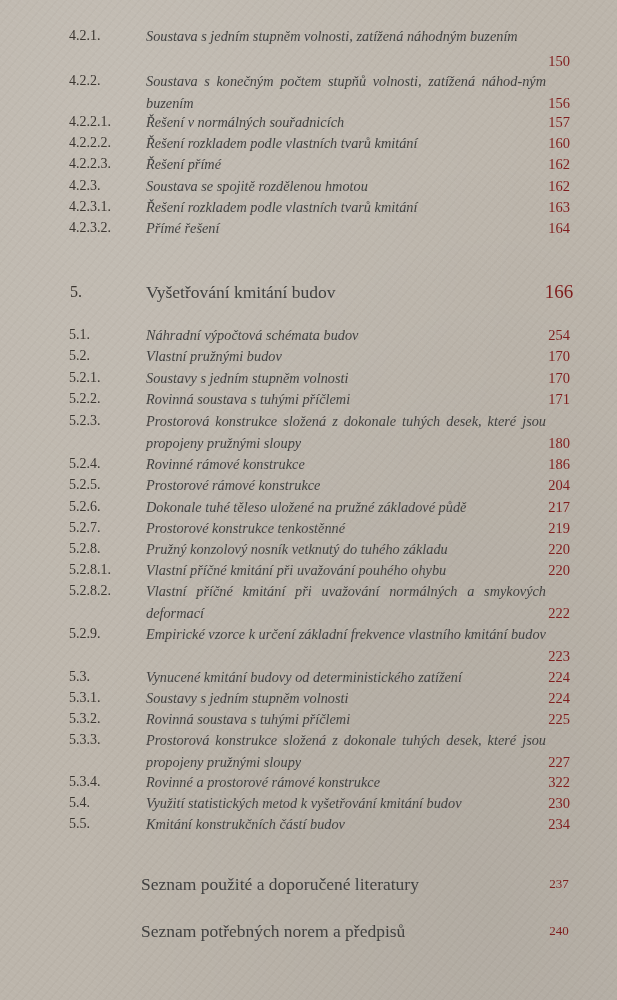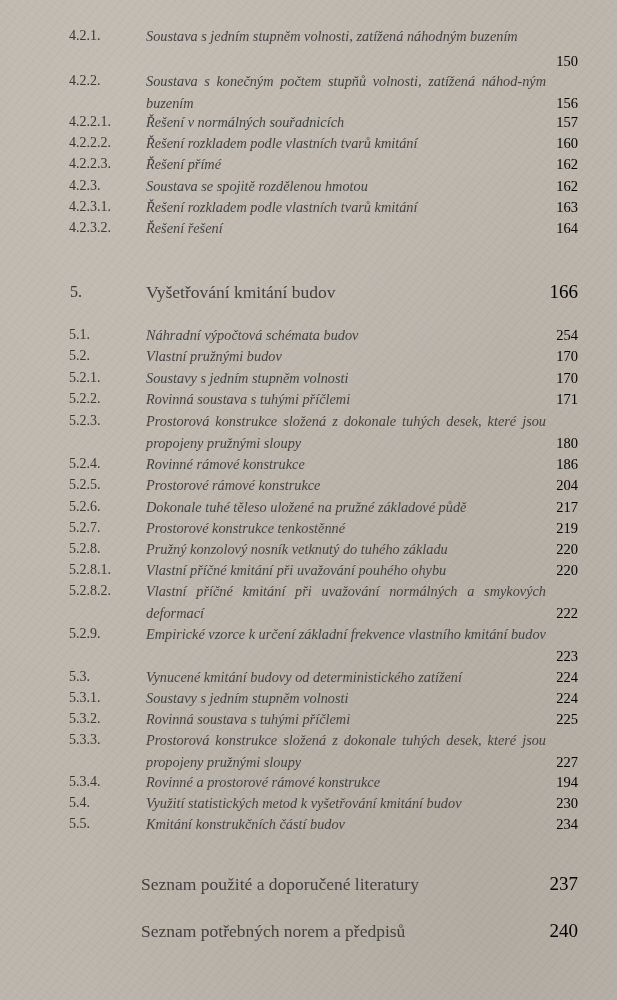--- a/index.html
+++ b/index.html
@@ -48,24 +48,24 @@
       line-height: 22px;
       font-style: italic;
       color: #404040;
       text-align: justify;
       text-align-last: left;
     }
     .page-no {
       position: absolute;
       left: 540px;
       width: 38px;
-      text-align: right;
+      text-align: center;
       font-size: 14.5px;
       line-height: 22px;
-      color: #000000;
+      color: #7f1d1d;
     }
     .chapter .num {
       font-size: 16px;
       left: 70px;
       line-height: 26px;
     }
     .chapter .title {
       font-style: normal;
       font-size: 17.5px;
       line-height: 26px;
@@ -79,21 +79,21 @@
     }
     .appendix .title {
       font-style: normal;
       font-size: 17.5px;
       line-height: 26px;
       left: 141px;
       width: 400px;
       text-align: center;
     }
     .appendix .page-no {
-      font-size: 19px;
+      font-size: 13px;
       line-height: 26px;
     }
   </style>
 </head>
 <body>
 
 <div class="page">
 
   <div class="entry" style="top:25px">
     <span class="num">4.2.1.</span>
@@ -132,21 +132,21 @@
   </div>
 
   <div class="entry" style="top:196px">
     <span class="num">4.2.3.1.</span>
     <span class="title">Řešení rozkladem podle vlastních tvarů kmitání</span>
     <span class="page-no">163</span>
   </div>
 
   <div class="entry" style="top:217px">
     <span class="num">4.2.3.2.</span>
-    <span class="title">Řešení řešení</span>
+    <span class="title">Přímé řešení</span>
     <span class="page-no">164</span>
   </div>
 
   <div class="entry chapter" style="top:279px">
     <span class="num">5.</span>
     <span class="title">Vyšetřování kmitání budov</span>
     <span class="page-no">166</span>
   </div>
 
   <div class="entry" style="top:324px">
@@ -247,21 +247,21 @@
 
   <div class="entry" style="top:729px">
     <span class="num">5.3.3.</span>
     <span class="title">Prostorová konstrukce složená z dokonale tuhých desek, které jsou propojeny pružnými sloupy</span>
     <span class="page-no" style="top:22px">227</span>
   </div>
 
   <div class="entry" style="top:771px">
     <span class="num">5.3.4.</span>
     <span class="title">Rovinné a prostorové rámové konstrukce</span>
-    <span class="page-no">194</span>
+    <span class="page-no">322</span>
   </div>
 
   <div class="entry" style="top:792px">
     <span class="num">5.4.</span>
     <span class="title">Využití statistických metod k vyšetřování kmitání budov</span>
     <span class="page-no">230</span>
   </div>
 
   <div class="entry" style="top:813px">
     <span class="num">5.5.</span>

